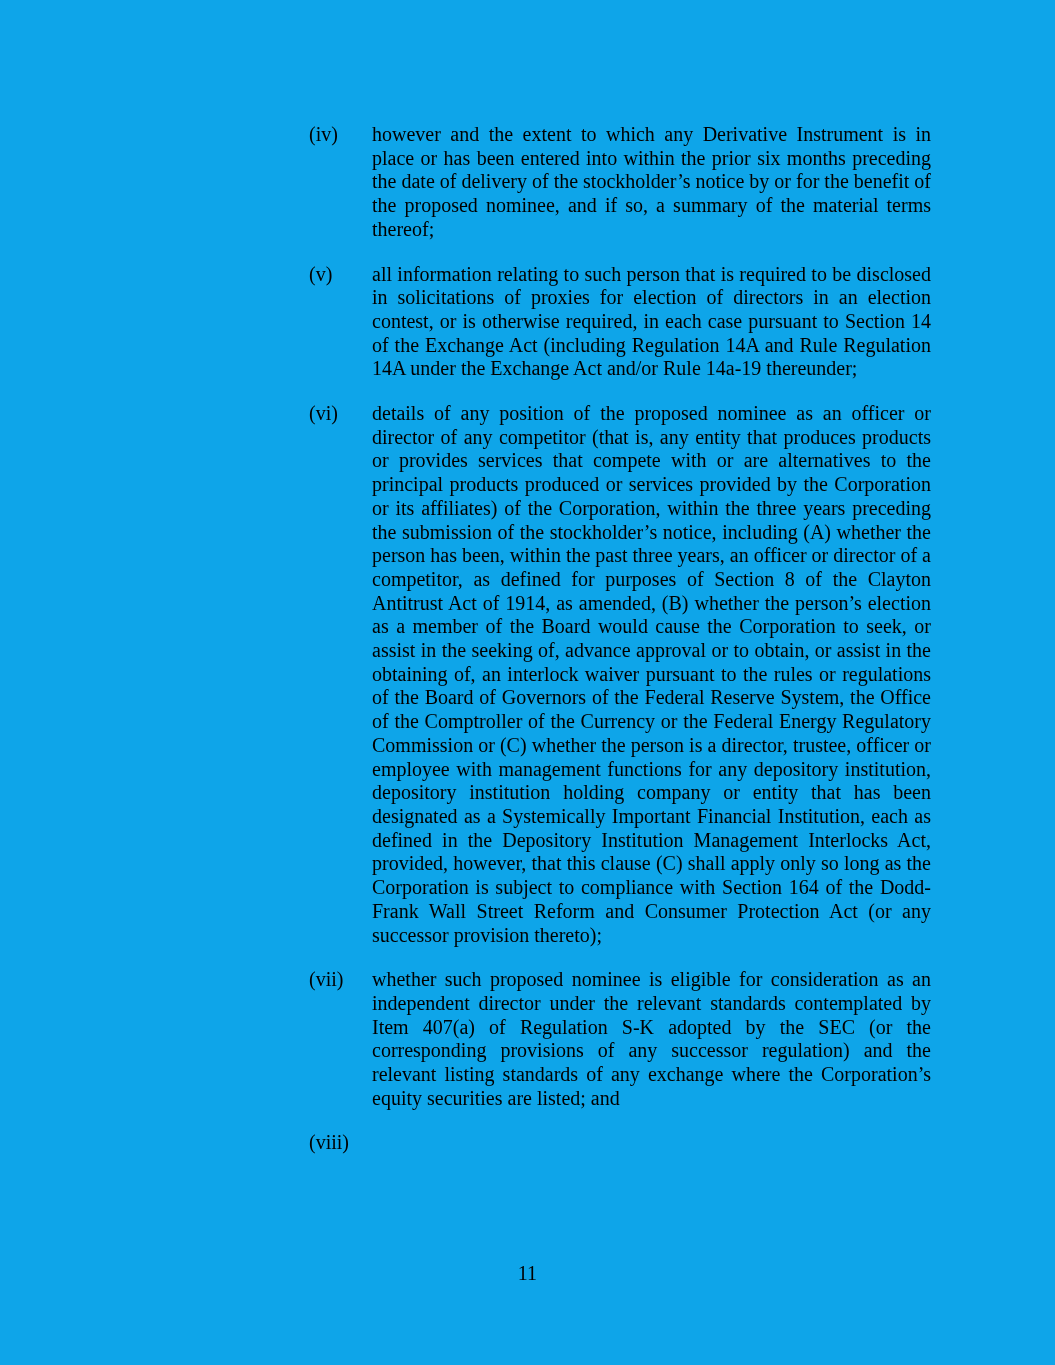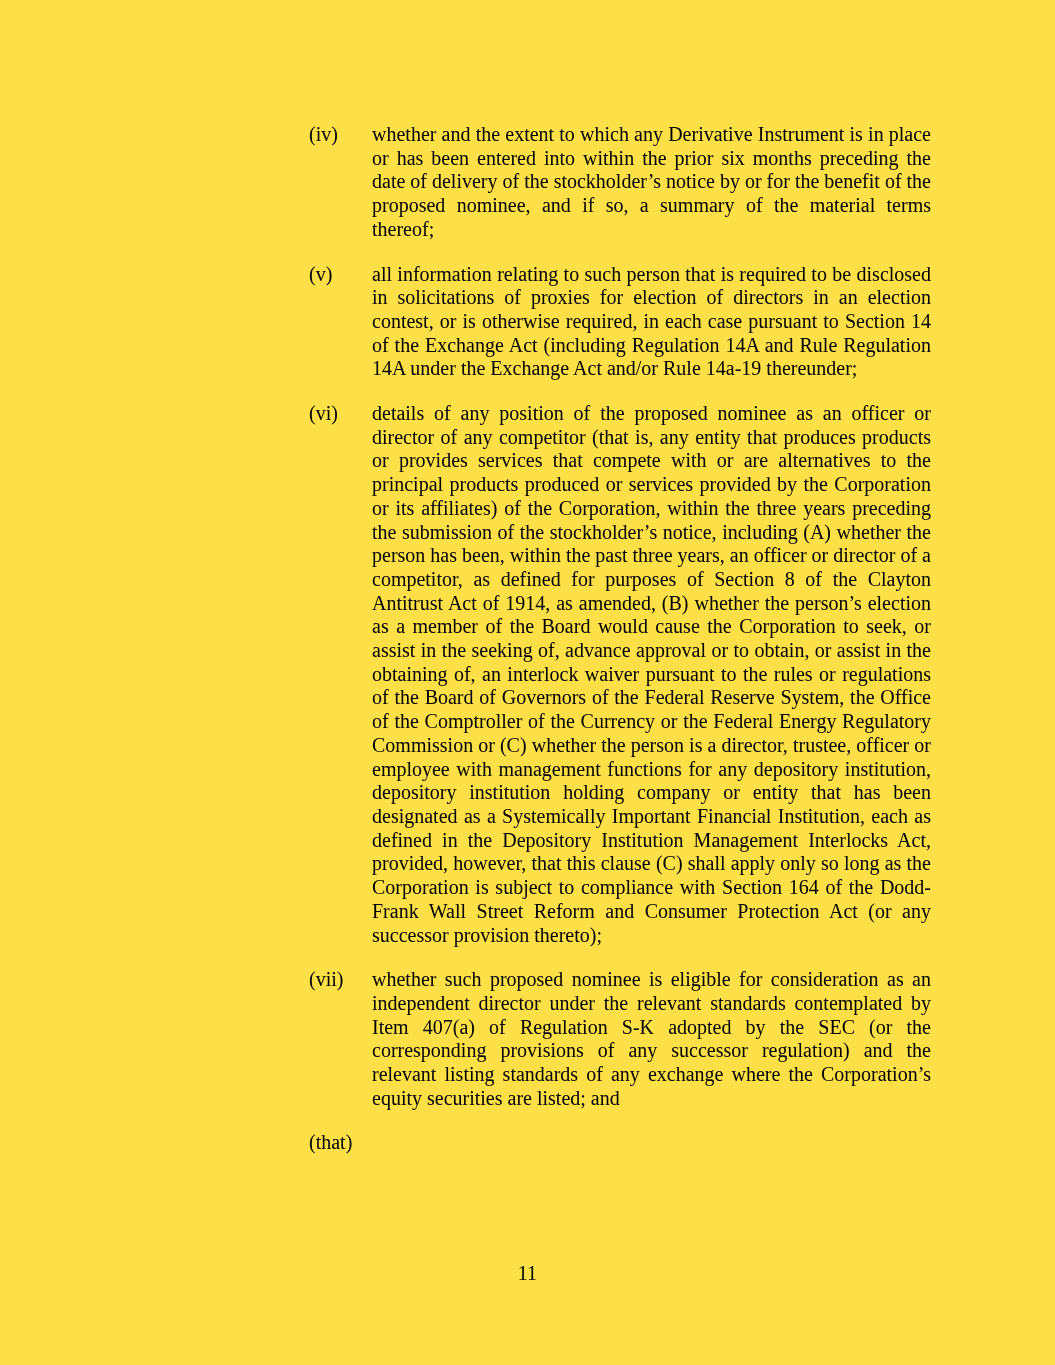--- a/index.html
+++ b/index.html
@@ -5,21 +5,21 @@
   * { margin: 0; padding: 0; box-sizing: border-box; }
 
   html, body {
     background: #ffffff;
   }
 
   .page {
     position: relative;
     width: 1055px;
     height: 1365px;
-    background: #fde047;
+    background: #0ea5e9;
     font-family: "Liberation Serif", "DejaVu Serif", serif;
     color: #000000;
     overflow: hidden;
   }
 
   .doc-body {
     position: absolute;
     top: 123px;
     left: 309px;
     width: 622px;
@@ -64,39 +64,39 @@
 </style>
 </head>
 <body>
 
 <div class="page">
 
   <div class="doc-body">
 
     <div class="doc-item">
       <div class="item-label">(iv)</div>
-      <div class="item-text">whether and the extent to which any Derivative Instrument is in place or has been entered into within the prior six months preceding the date of delivery of the stockholder’s notice by or for the benefit of the proposed nominee, and if so, a summary of the material terms thereof;</div>
+      <div class="item-text">however and the extent to which any Derivative Instrument is in place or has been entered into within the prior six months preceding the date of delivery of the stockholder’s notice by or for the benefit of the proposed nominee, and if so, a summary of the material terms thereof;</div>
     </div>
 
     <div class="doc-item">
       <div class="item-label">(v)</div>
       <div class="item-text">all information relating to such person that is required to be disclosed in solicitations of proxies for election of directors in an election contest, or is otherwise required, in each case pursuant to Section 14 of the Exchange Act (including Regulation 14A and Rule Regulation 14A under the Exchange Act and/or Rule 14a-19 thereunder;</div>
     </div>
 
     <div class="doc-item">
       <div class="item-label">(vi)</div>
       <div class="item-text">details of any position of the proposed nominee as an officer or director of any competitor (that is, any entity that produces products or provides services that compete with or are alternatives to the principal products produced or services provided by the Corporation or its affiliates) of the Corporation, within the three years preceding the submission of the stockholder’s notice, including (A) whether the person has been, within the past three years, an officer or director of a competitor, as defined for purposes of Section 8 of the Clayton Antitrust Act of 1914, as amended, (B) whether the person’s election as a member of the Board would cause the Corporation to seek, or assist in the seeking of, advance approval or to obtain, or assist in the obtaining of, an interlock waiver pursuant to the rules or regulations of the Board of Governors of the Federal Reserve System, the Office of the Comptroller of the Currency or the Federal Energy Regulatory Commission or (C) whether the person is a director, trustee, officer or employee with management functions for any depository institution, depository institution holding company or entity that has been designated as a Systemically Important Financial Institution, each as defined in the Depository Institution Management Interlocks Act, provided, however, that this clause (C) shall apply only so long as the Corporation is subject to compliance with Section 164 of the Dodd-Frank Wall Street Reform and Consumer Protection Act (or any successor provision thereto);</div>
     </div>
 
     <div class="doc-item">
       <div class="item-label">(vii)</div>
       <div class="item-text">whether such proposed nominee is eligible for consideration as an independent director under the relevant standards contemplated by Item 407(a) of Regulation S-K adopted by the SEC (or the corresponding provisions of any successor regulation) and the relevant listing standards of any exchange where the Corporation’s equity securities are listed; and</div>
     </div>
 
     <div class="doc-item">
-      <div class="item-label">(that)</div>
+      <div class="item-label">(viii)</div>
     </div>
 
   </div>
 
   <div class="page-number">11</div>
 
 </div>
 
 </body></html>

